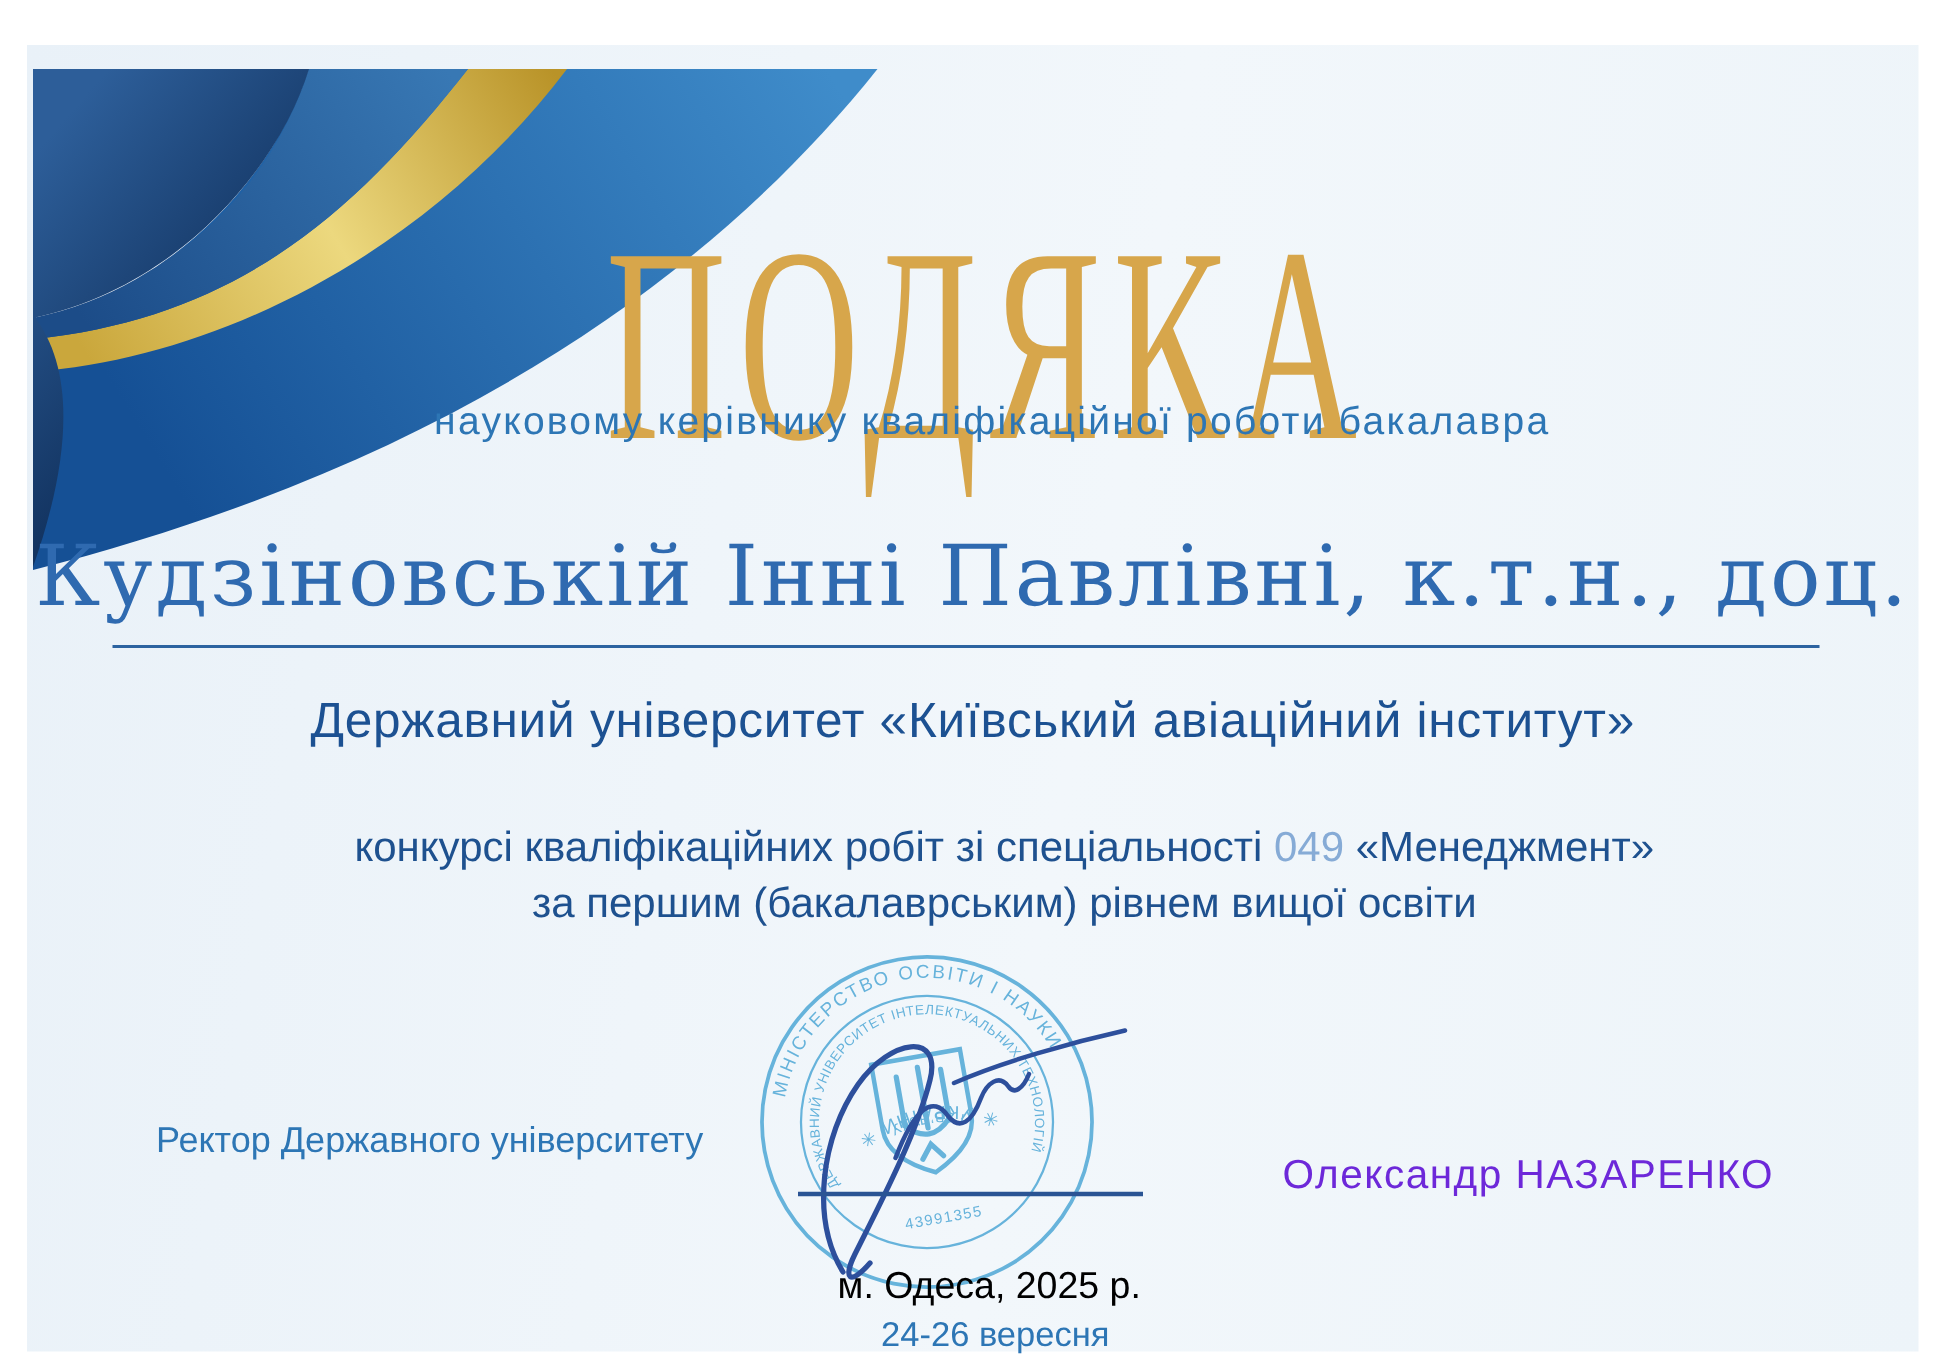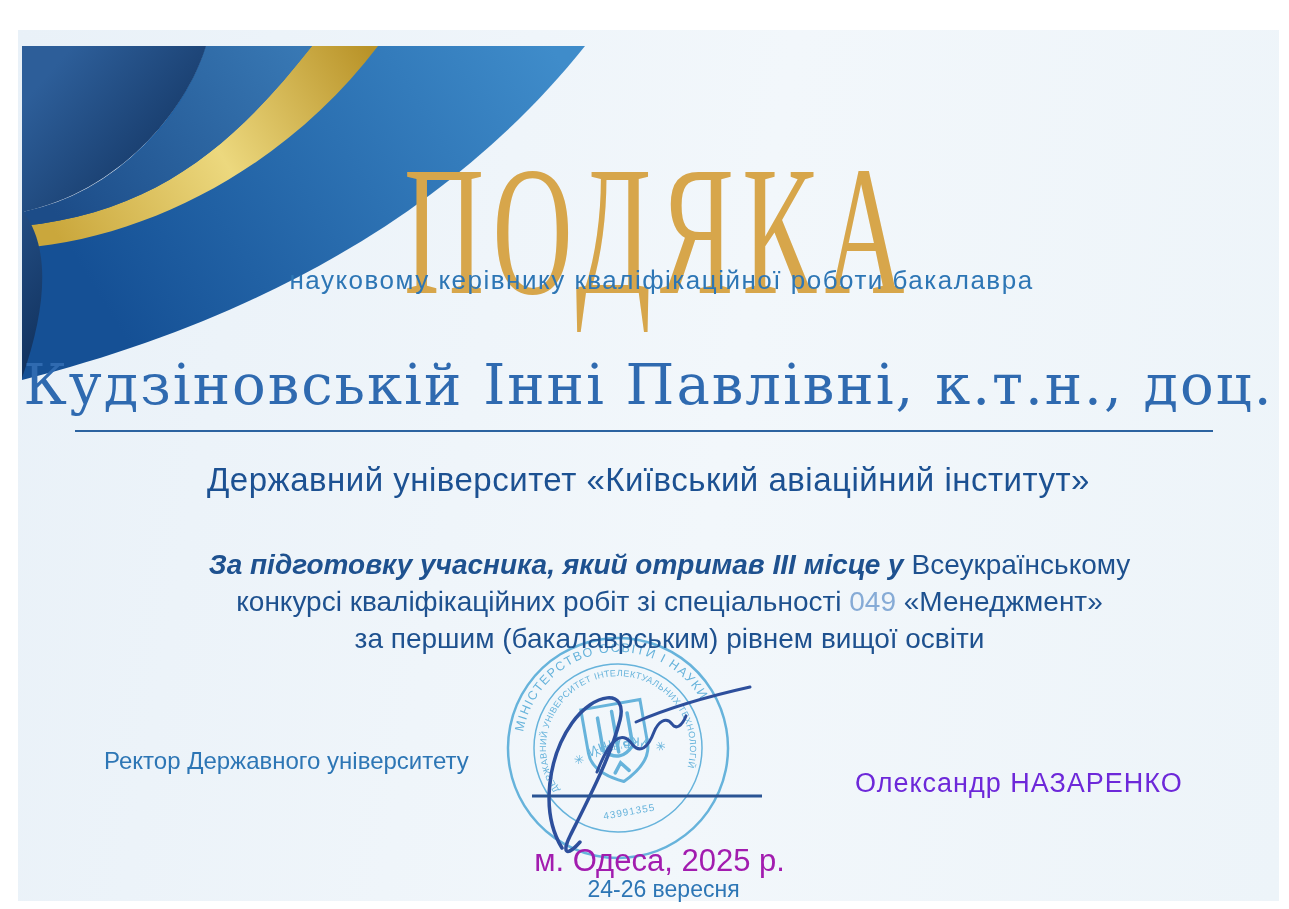--- a/index.html
+++ b/index.html
@@ -62,22 +62,22 @@
     font-size:24px;line-height:33px;
     color:#2d76b5;text-align:center;
   }
   .signer-name{
     position:absolute;left:855px;top:768px;
     font-size:27px;letter-spacing:1px;
     color:#6d28d9;
   }
   .place{
     top:843px;
-    font-size:31px;
-    color:#a21caf;
+    font-size:25px;
+    color:#000000;
     padding-left:22px;
   }
   .dates{
     top:876px;
     font-size:23px;
     color:#2d76b5;
     padding-left:30px;
   }
   .stamp-text{fill:#58acd8;font-family:"Liberation Sans",sans-serif;}
 </style>
@@ -155,24 +155,20 @@
 
   <div class="txt subtitle">науковому керівнику кваліфікаційної роботи бакалавра</div>
 
   <div class="txt recipient">Кудзіновській Інні Павлівні, к.т.н., доц.</div>
   <div class="rule"></div>
 
   <div class="txt university">Державний університет «Київський авіаційний інститут»</div>
 
   <div class="txt award">
     <div>
-      <span class="it">За підготовку учасника, який отримав ІІІ місце у</span>
-      <span>Всеукраїнському</span>
-    </div>
-    <div>
       <span>конкурсі кваліфікаційних робіт зі спеціальності</span>
       <span class="code">049</span>
       <span>«Менеджмент»</span>
     </div>
     <div>за першим (бакалаврським) рівнем вищої освіти</div>
   </div>
 
   <div class="role">
     <div>Ректор Державного університету</div>
   </div>

